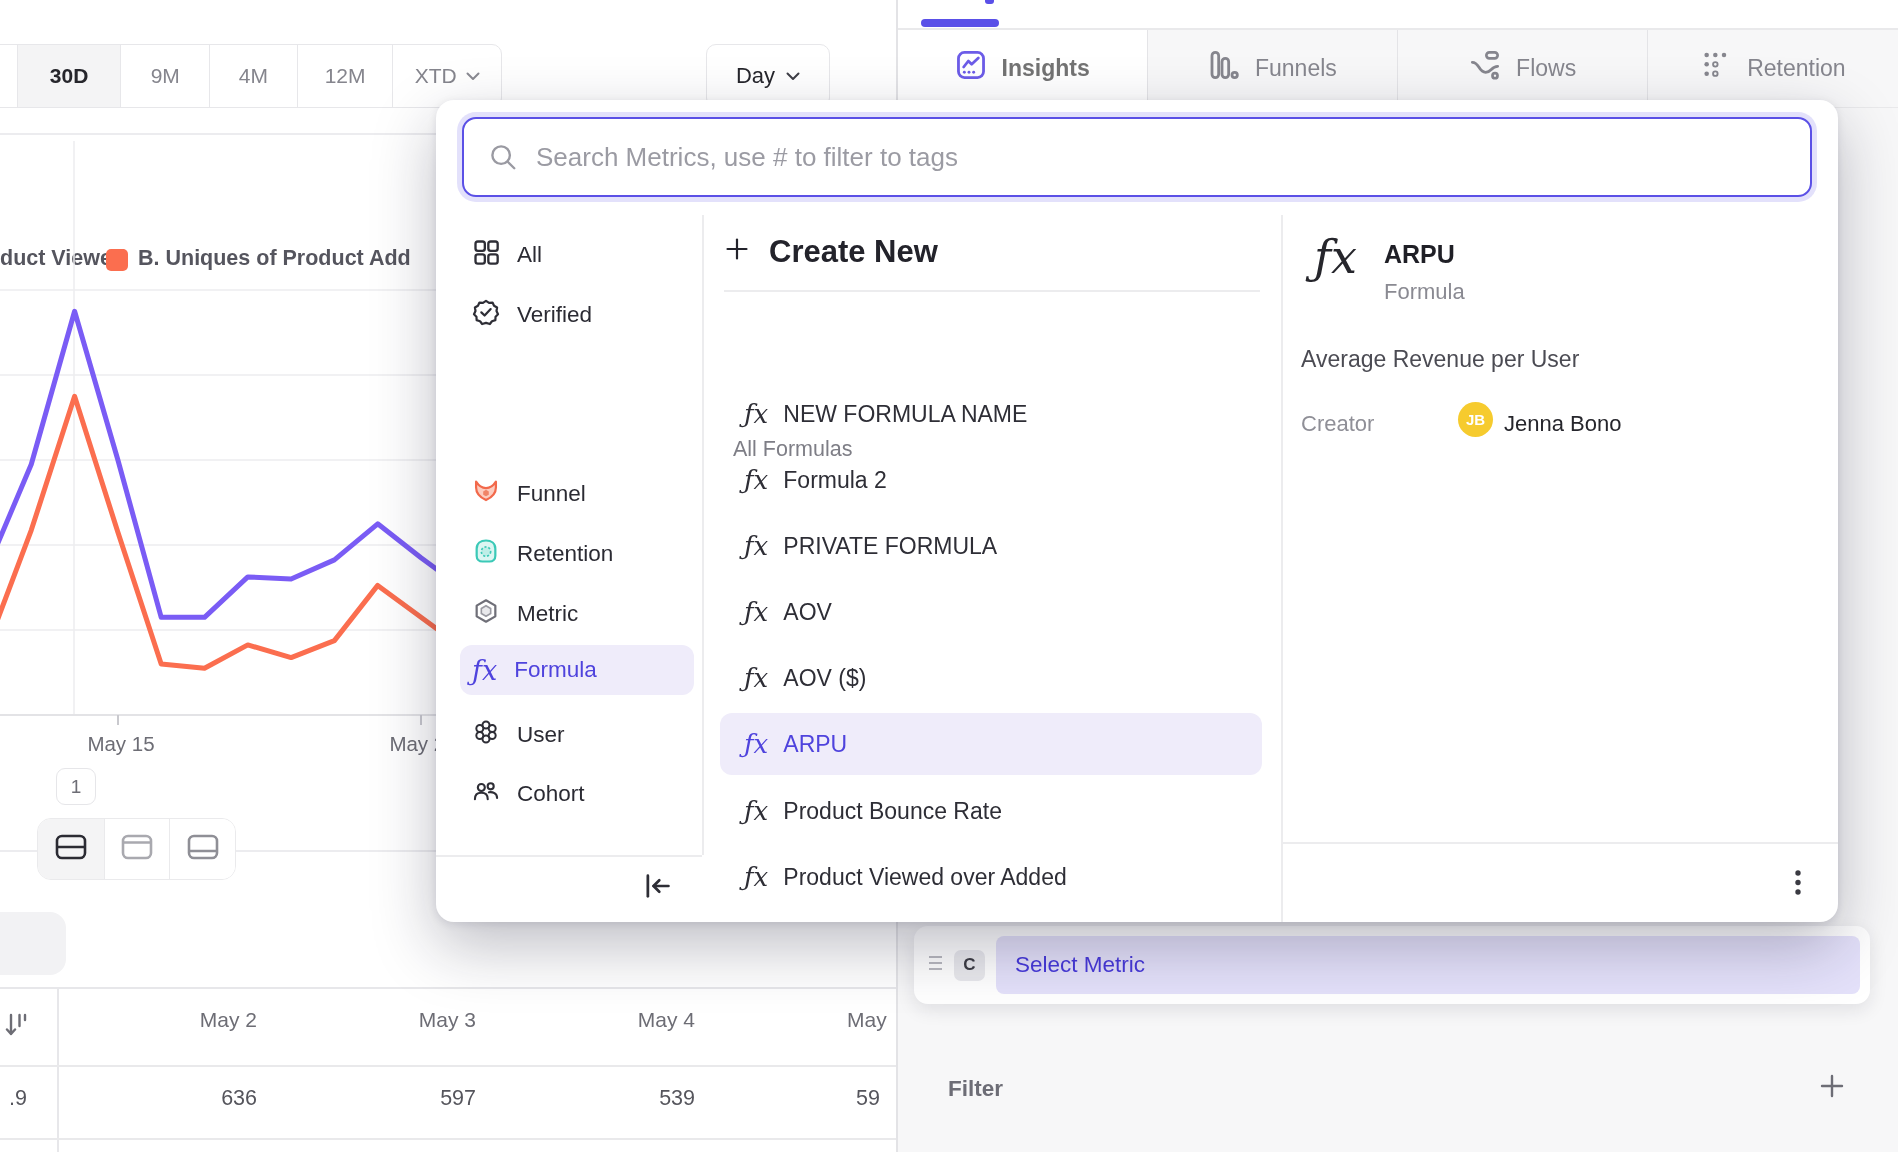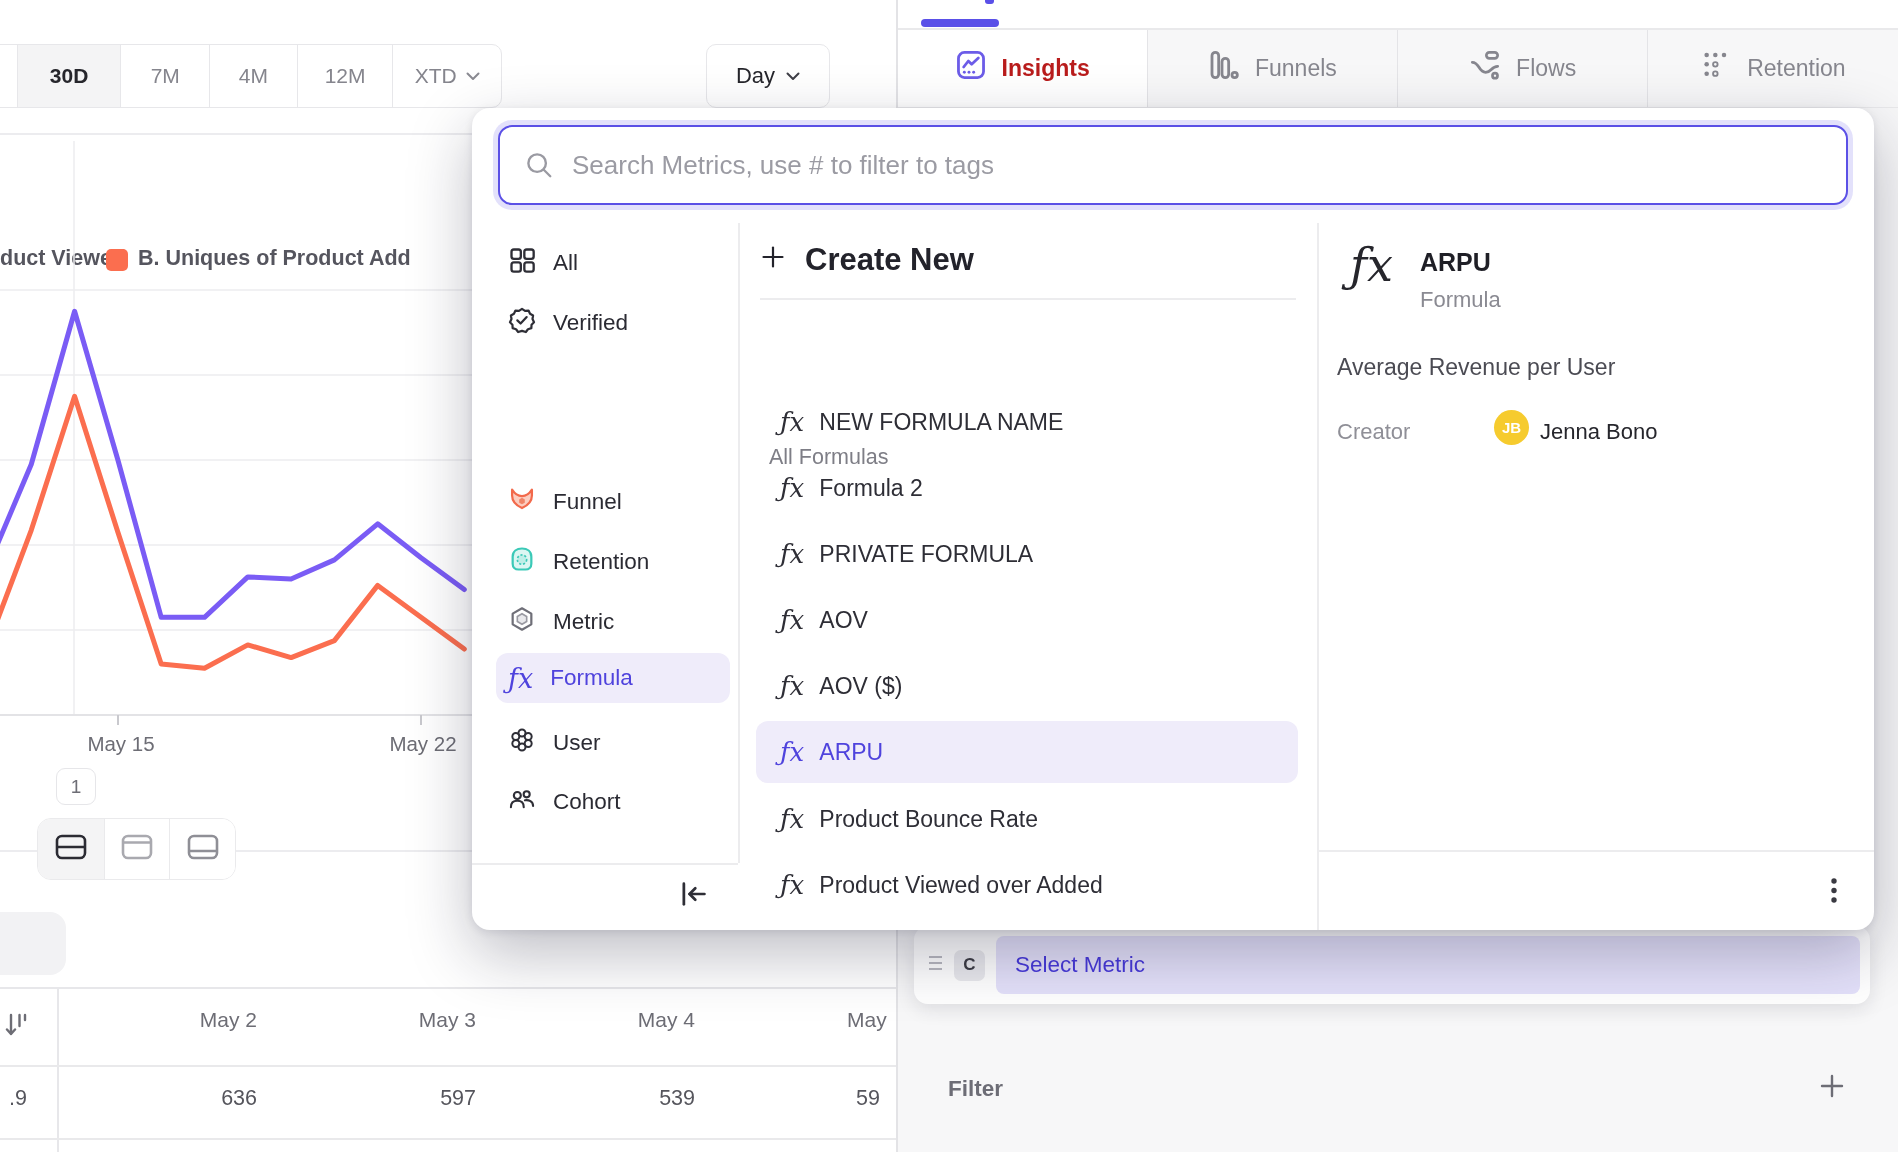--- a/index.html
+++ b/index.html
@@ -42,38 +42,38 @@
   
   .th-cell { top:1008px; height:36px; font-size:21px; color:#6d6d75; text-align:right; }
   .td-cell { top:1086px; height:36px; font-size:21.5px; color:#55555c; text-align:right; }
 
   
   .tabs-row { left:897.5px; top:29.5px; width:1000px; height:77px; display:flex; }
   .tab { flex:1; display:flex; align-items:center; justify-content:center; gap:15px;
     background:#f7f7f8; color:#86868e; font-size:23px; font-weight:500;
     border-left:1.5px solid #e4e4e7; cursor:pointer; }
   .tab:first-child { border-left:none; }
-  .tab.active { background:#fff; color:#b91c1c; font-weight:700; }
+  .tab.active { background:#fff; color:#737373; font-weight:700; }
   .right-bg { left:897.5px; top:108px; width:1000.5px; height:1044px; background:#f7f7f8; }
   .indicator { left:921px; top:19px; width:78px; height:8px; border-radius:4px; background:#5a50e8; }
   .indicator-dot { left:985px; top:0; width:9px; height:4px; border-radius:0 0 3px 3px; background:#5a50e8; }
 
   
   .metric-card { left:914px; top:926px; width:956px; height:78px; background:#fff; border-radius:14px;
     box-shadow:0 6px 18px rgba(25,25,45,.10); display:flex; align-items:center; padding-left:13px; }
   .c-badge { width:31px; height:31px; border-radius:7px; background:#e9e9ed; color:#3c3c44;
     font-size:17px; font-weight:700; display:flex; align-items:center; justify-content:center; margin-left:9px; }
   .metric-pill { margin-left:11px; width:864px; height:58px; background:#e4e1fa; border-radius:8px;
     display:flex; align-items:center; padding-left:19px; font-size:22.5px; font-weight:500;
     color:#4739da; cursor:text; }
   .filter-label { left:948px; top:1076px; font-size:22.5px; font-weight:700; color:#6d6d76; }
 
   
-  .modal { left:472px; top:100px; width:1402px; height:822px; background:#fff; border-radius:18px;
-    box-shadow:0 24px 64px rgba(20,20,45,.28), 0 2px 8px rgba(20,20,45,.10);margin-top:8px; }
+  .modal { left:436px; top:100px; width:1402px; height:822px; background:#fff; border-radius:18px;
+    box-shadow:0 24px 64px rgba(20,20,45,.28), 0 2px 8px rgba(20,20,45,.10); }
   .modal .rel { position:absolute; }
   .search-box { left:26px; top:17px; width:1350px; height:80px; border:2.5px solid #5b50e6;
     border-radius:14px; box-shadow:0 0 0 5px rgba(100,90,235,.18); display:flex; align-items:center;
     background:#fff; }
   .search-ph { margin-left:18px; font-size:26px; color:#9b9ba3; }
   .cat-item { left:24px; width:234px; height:50px; display:flex; align-items:center; gap:17px;
     padding-left:12px; font-size:22.5px; font-weight:500; color:#2b2b33; border-radius:12px; cursor:pointer; }
   .cat-item.sel { background:#efecfa; color:#4f43dd; }
   .fx { font-family:"DejaVu Serif", serif; font-style:italic; font-weight:500; color:#2e2e36; }
   .list-item { left:284px; width:542px; height:56px; display:flex; align-items:center; gap:15px;
@@ -93,21 +93,21 @@
   .icon-btn { cursor:pointer; display:flex; align-items:center; justify-content:center; }
 </style>
 </head>
 <body>
 
 <div class="app">
 
   <div class="abs range-group">
     <div class="range-cell" style="width:44px"></div>
     <div class="range-cell sel" style="width:104px">30D</div>
-    <div class="range-cell" style="width:89px">7M</div>
+    <div class="range-cell" style="width:89px">9M</div>
     <div class="range-cell" style="width:88px">4M</div>
     <div class="range-cell" style="width:96px">12M</div>
     <div class="range-cell" style="width:109px">
       <span>XTD</span>
       <span class="chev">
         <svg width="14" height="9" viewBox="0 0 14 9">
             <path d="M1.5 1.5 L7 7 L12.5 1.5" fill="none" stroke="#8a8a92" stroke-width="2" stroke-linecap="round" stroke-linejoin="round"></path>
           </svg>
       </span>
     </div>

